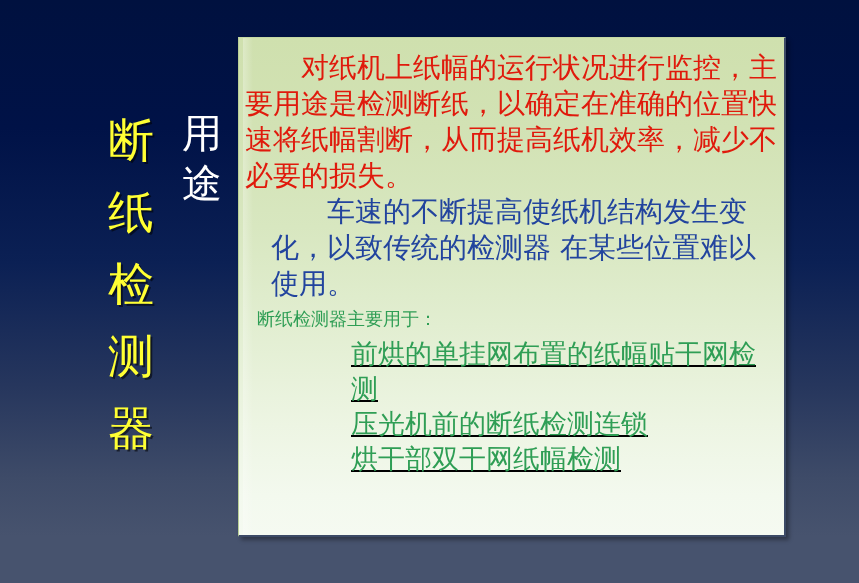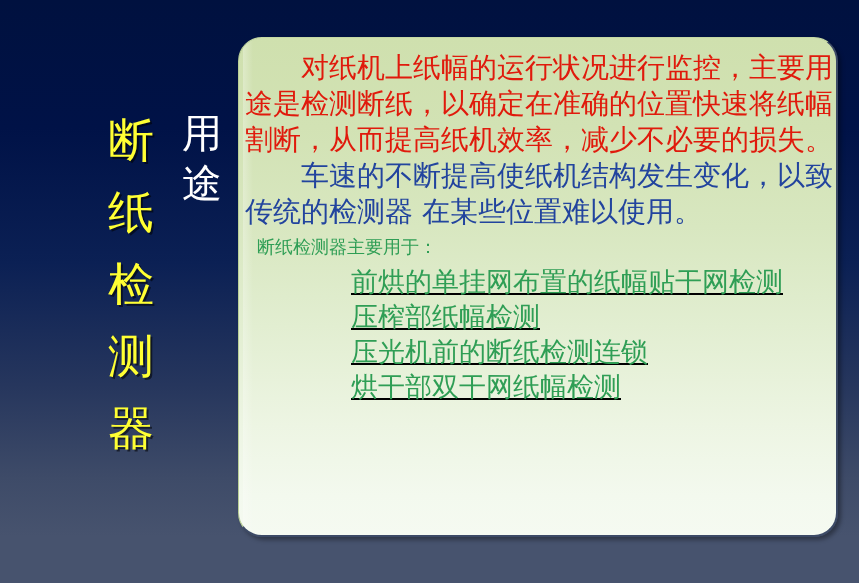--- a/index.html
+++ b/index.html
@@ -65,38 +65,37 @@
     color: #ffffff;
     font-weight: 400;
     user-select: none;
   }
 
   
   #content-panel {
     position: absolute;
     left: 238px;
     top: 37px;
-    width: 600px;
+    width: 548px;
     height: 500px;
     box-sizing: border-box;
     background: linear-gradient(to bottom,
                 #cfe0ae 0%,
                 #d2e2b4 18%,
                 #d8e7c0 38%,
                 #e2eed1 58%,
                 #edf5e3 78%,
                 #f3f9ee 92%,
                 #f5faf1 100%);
     border-left: 1px solid #b9cf96;
     border-top: 1px solid #c4d8a4;
     border-right: 2px solid #3c4a66;
     border-bottom: 2px solid #3c4a66;
     box-shadow: 3px 3px 4px rgba(0,0,0,0.35);
     overflow: hidden;
-    border-radius: 24px;
   }
   
   #panel-sheen {
     position: absolute;
     left: 4px;
     top: 0;
     width: 10px;
     height: 100%;
     background: linear-gradient(to right,
                 rgba(255,255,255,0.30),
@@ -111,21 +110,21 @@
 
   .para {
     margin: 0;
     font-family: "DejaVu Sans", sans-serif;
     font-size: 28px;
     line-height: 36px;
     white-space: pre-wrap;
     letter-spacing: 0px;
   }
   .para.red   { color: #e01a0c; }
-  .para.blue  { color: #22449e; }
+  .para.blue  { color: #22449e; margin-left: 26px; }
 
   .indent { text-indent: 56px; }
 
   #green-heading {
     margin: 0;
     padding-left: 12px;
     font-family: "DejaVu Sans", sans-serif;
     font-size: 18px;
     line-height: 34px;
     color: #2f9e55;
@@ -168,21 +167,20 @@
     <div id="panel-body">
 
       <p class="para red indent">对纸机上纸幅的运行状况进行监控，主要用途是检测断纸，以确定在准确的位置快速将纸幅割断，从而提高纸机效率，减少不必要的损失。</p>
 
       <p class="para blue indent">车速的不断提高使纸机结构发生变化，以致传统的检测器 在某些位置难以使用。</p>
 
       <p id="green-heading">断纸检测器主要用于：</p>
 
       <ul id="green-list">
         <li>前烘的单挂网布置的纸幅贴干网检测</li>
-        <li>压榨部纸幅检测</li>
         <li>压光机前的断纸检测连锁</li>
         <li>烘干部双干网纸幅检测</li>
       </ul>
 
     </div>
   </div>
 
 </div>
 
 </body></html>

